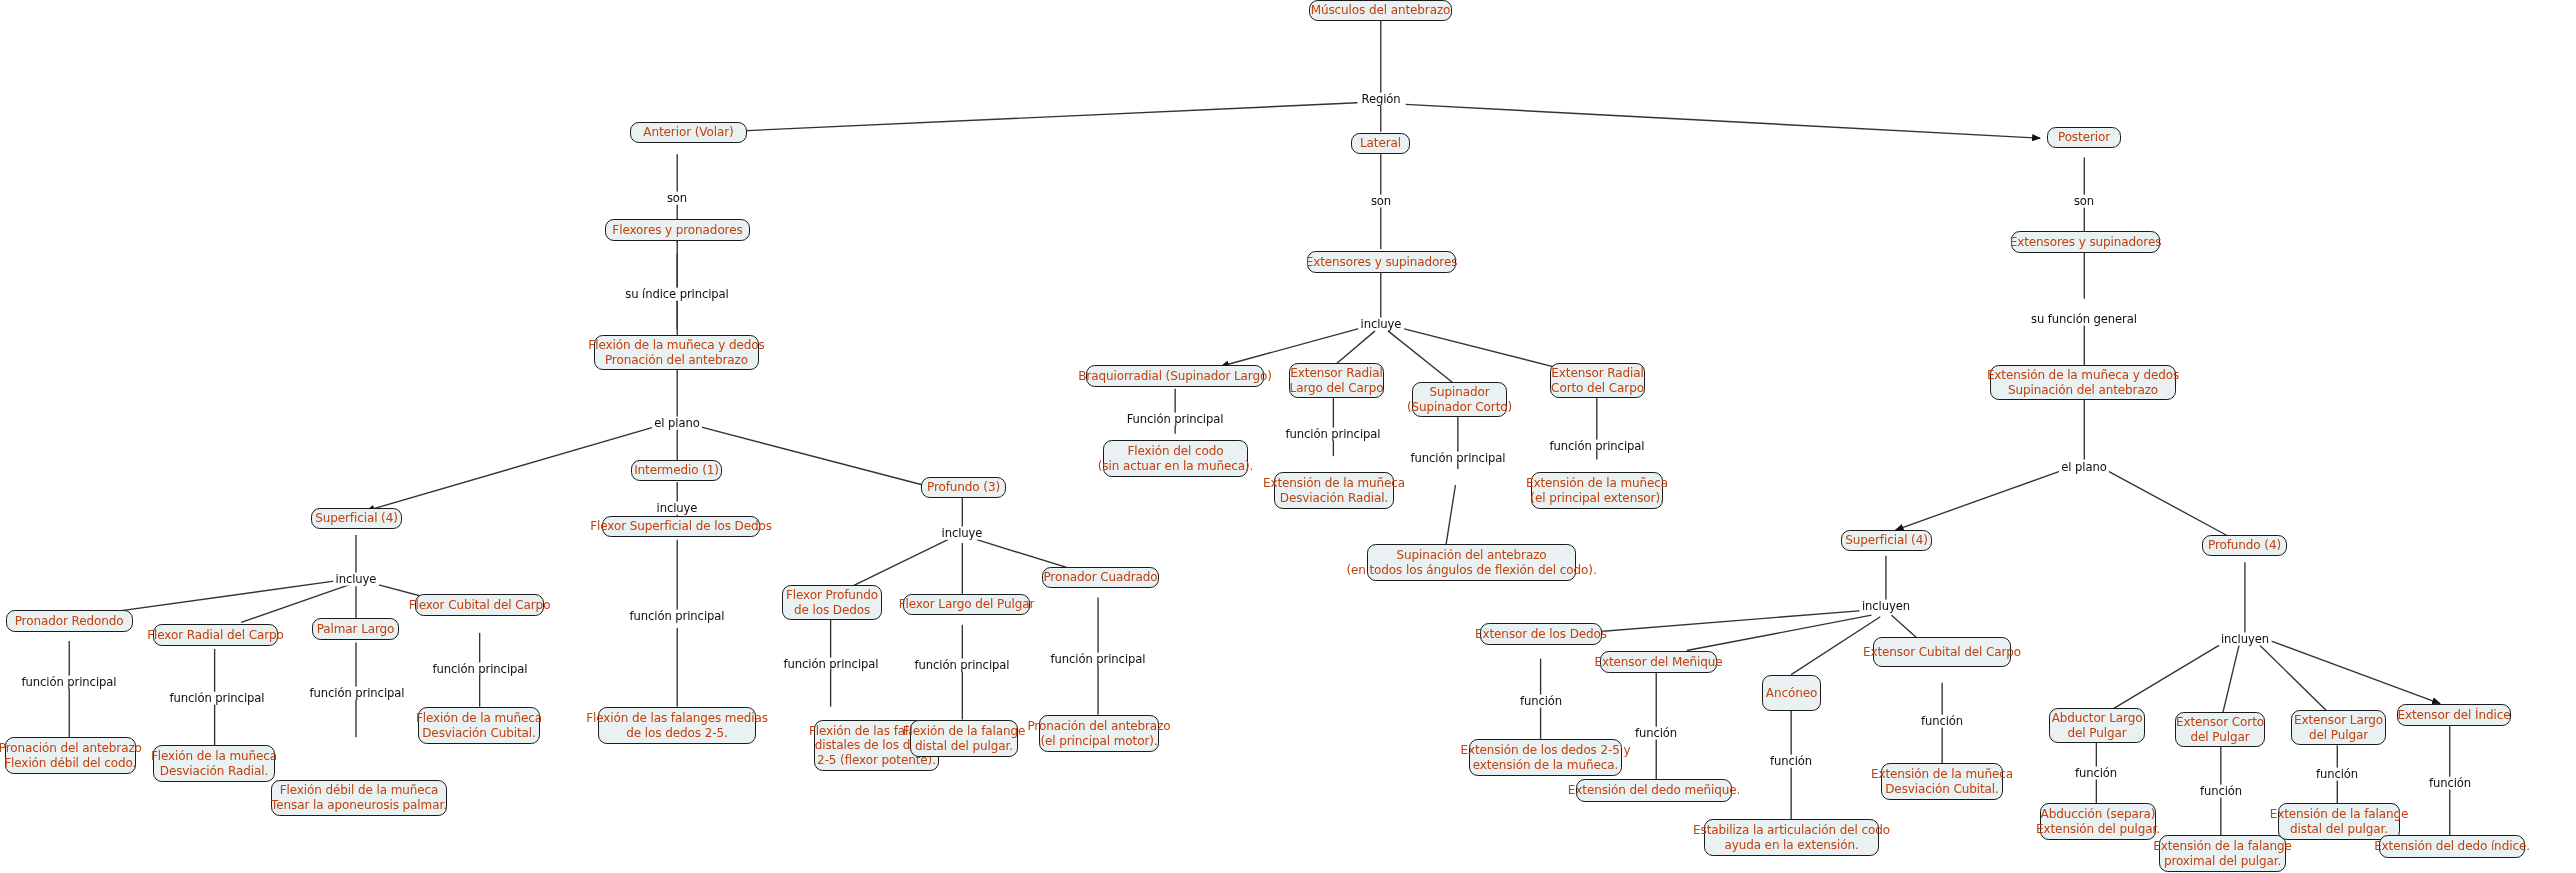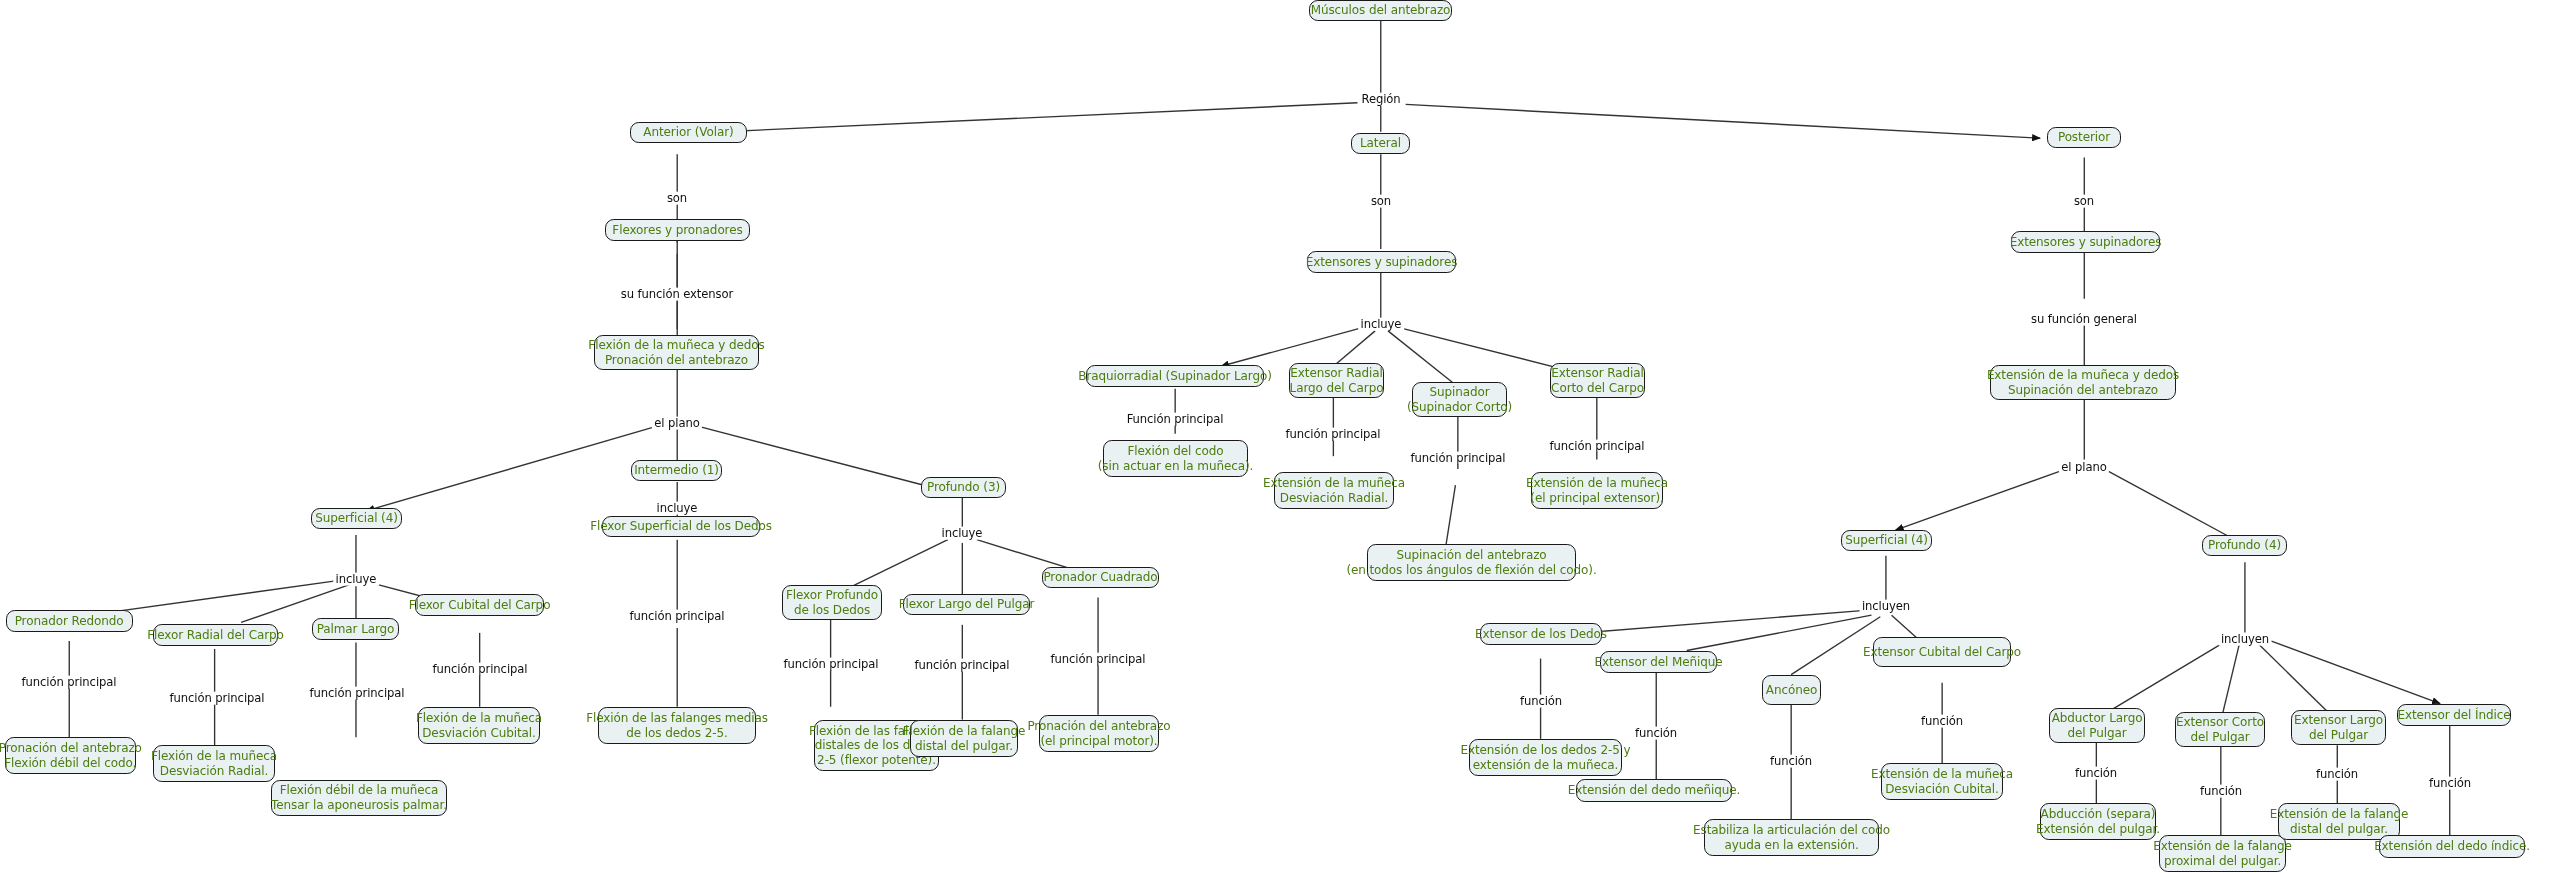--- a/index.html
+++ b/index.html
@@ -12,21 +12,21 @@
     background:#ffffff;
     overflow:hidden;
   }
   #edges{position:absolute;left:0;top:0;width:2576px;height:873px;pointer-events:none;}
   .node{
     position:absolute;
     box-sizing:border-box;
     background:#e9f1f3;
     border:1.3px solid #1a1a1a;
     border-radius:8.8px;
-    color:#4d7c0f;
+    color:#c2410c;
     font-size:12px;
     line-height:1.22;
     text-align:center;
     display:flex;
     align-items:center;
     justify-content:center;
     padding:3.2px 7.2px;
     white-space:pre;
     letter-spacing:-0.1px;
   }
@@ -223,21 +223,21 @@
   <div class="node" style="left:1841px;top:530px;width:91px;height:21px;">Superficial (4)</div>
   <div class="node" style="left:2202px;top:535px;width:85px;height:21px;">Profundo (4)</div>
 
   <div class="node" style="left:1480px;top:623px;width:122px;height:22px;">Extensor de los Dedos</div>
   <div class="node" style="left:1469px;top:739px;width:153px;height:37px;">Extensión de los dedos 2-5 y
 extensión de la muñeca.</div>
 
   <div class="node" style="left:1600px;top:651px;width:117px;height:22px;">Extensor del Meñique</div>
   <div class="node" style="left:1576px;top:779px;width:156px;height:22.5px;">Extensión del dedo meñique.</div>
 
-  <div class="node" style="left:1762px;top:675px;width:59px;height:30px;">Ancóneo</div>
+  <div class="node" style="left:1762px;top:675px;width:59px;height:36px;">Ancóneo</div>
   <div class="node" style="left:1704px;top:819px;width:175px;height:37px;">Estabiliza la articulación del codo
 ayuda en la extensión.</div>
 
   <div class="node" style="left:1873px;top:637px;width:138px;height:30px;">Extensor Cubital del Carpo</div>
   <div class="node" style="left:1881px;top:763px;width:122px;height:37px;">Extensión de la muñeca
 Desviación Cubital.</div>
 
   <div class="node" style="left:2049px;top:708px;width:96px;height:35px;">Abductor Largo
 del Pulgar</div>
   <div class="node" style="left:2040px;top:803px;width:116px;height:37px;">Abducción (separa)
@@ -255,21 +255,21 @@
 
   <div class="node" style="left:2397px;top:704px;width:114px;height:22px;">Extensor del Índice</div>
   <div class="node" style="left:2379px;top:835px;width:146px;height:22.5px;">Extensión del dedo índice.</div>
 
   <div class="lbl" style="left:1381px;top:99px;">Región</div>
 
   <div class="lbl" style="left:677px;top:198px;">son</div>
   <div class="lbl" style="left:1381px;top:201px;">son</div>
   <div class="lbl" style="left:2084px;top:201px;">son</div>
 
-  <div class="lbl" style="left:677px;top:294px;">su función extensor</div>
+  <div class="lbl" style="left:677px;top:294px;">su índice principal</div>
   <div class="lbl" style="left:677px;top:423px;">el plano</div>
 
   <div class="lbl" style="left:356px;top:579px;">incluye</div>
   <div class="lbl" style="left:677px;top:508px;">incluye</div>
   <div class="lbl" style="left:962px;top:533px;">incluye</div>
 
   <div class="lbl" style="left:69px;top:682px;">función principal</div>
   <div class="lbl" style="left:217px;top:698px;">función principal</div>
   <div class="lbl" style="left:357px;top:693px;">función principal</div>
   <div class="lbl" style="left:480px;top:669px;">función principal</div>

